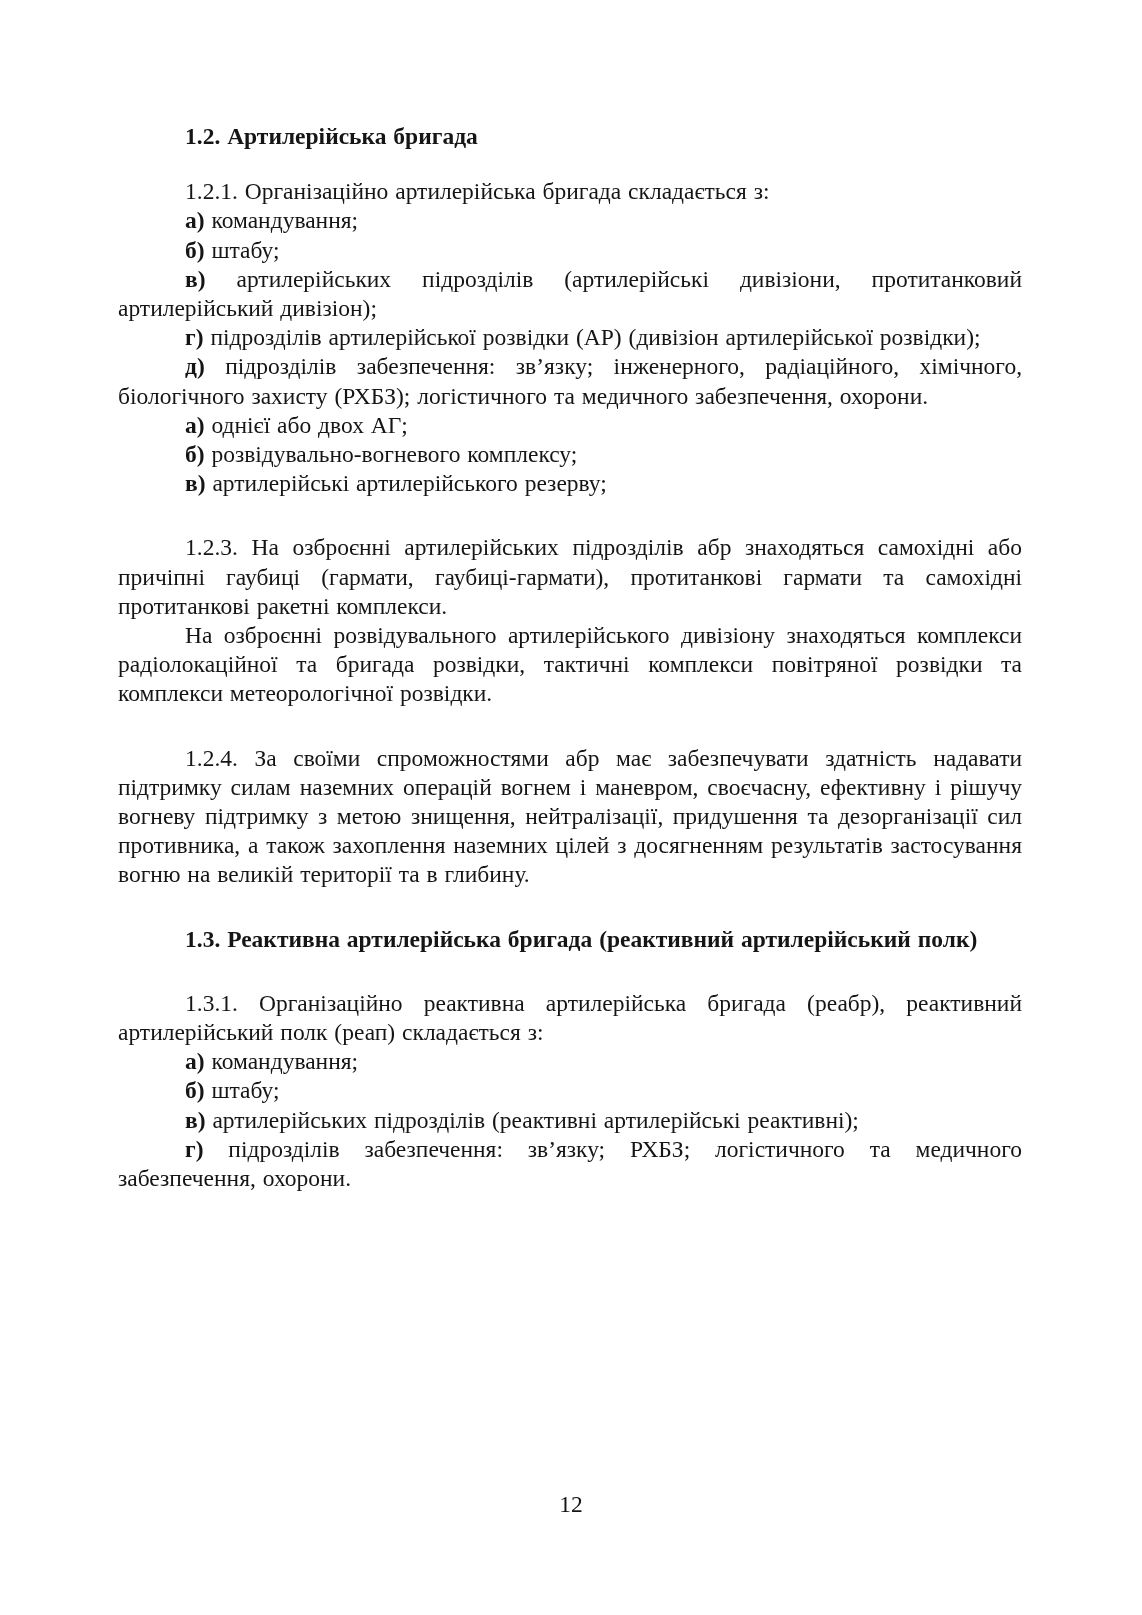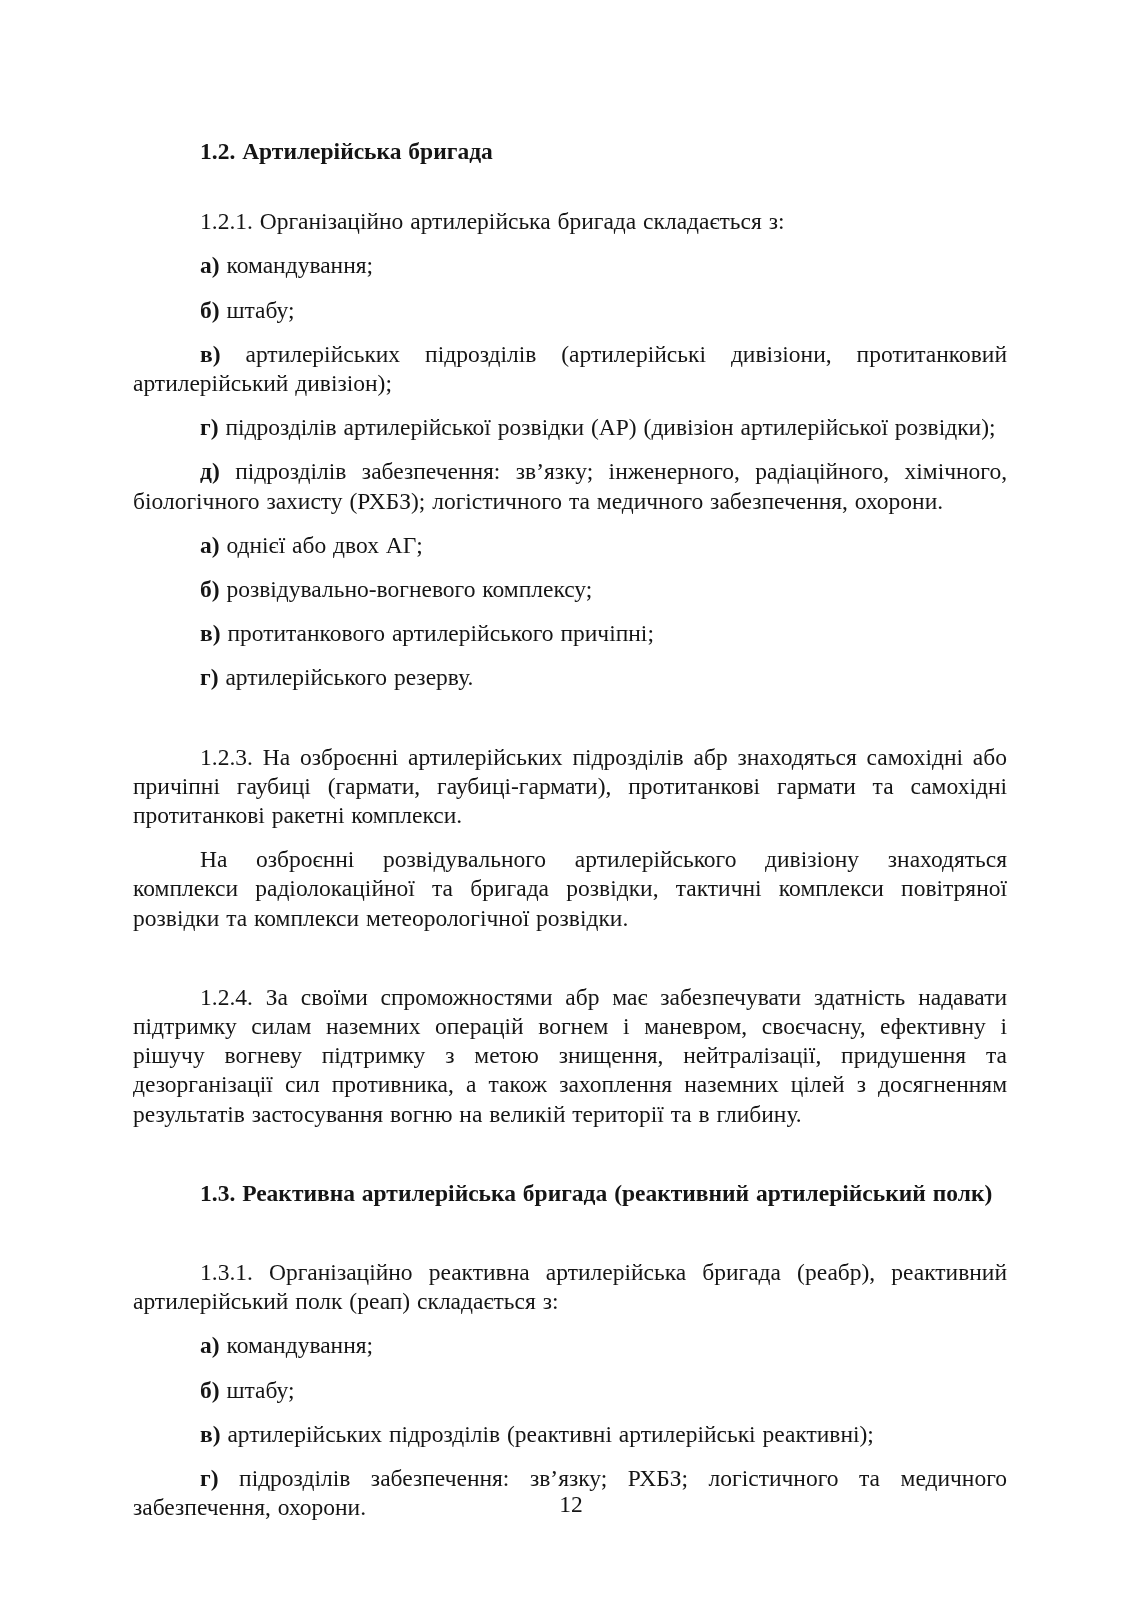--- a/index.html
+++ b/index.html
@@ -12,21 +12,21 @@
     color: #151515;
     overflow: hidden;
   }
   .content {
     position: absolute;
     left: 118px;
     top: 122px;
     width: 904px;
   }
   .blk {
-    margin: 15px;
+    margin: 0;
     font-size: 23.5px;
     line-height: 29.2px;
     text-align: justify;
     text-indent: 67px;
     word-spacing: 1px;
   }
   .blk-heading { font-weight: bold; }
   .gap-sm { padding-top: 26px; }
   .gap-lg { padding-top: 35px; }
   .marker { font-weight: bold; }
@@ -48,22 +48,21 @@
   <div class="content">
       <p class="blk blk-heading">1.2. Артилерійська бригада</p>
       <p class="blk blk-para gap-sm">1.2.1. Організаційно артилерійська бригада складається з:</p>
       <p class="blk blk-item"><span class="marker">а)</span> <span>командування;</span></p>
       <p class="blk blk-item"><span class="marker">б)</span> <span>штабу;</span></p>
       <p class="blk blk-item"><span class="marker">в)</span> <span>артилерійських підрозділів (артилерійські дивізіони, протитанковий артилерійський дивізіон);</span></p>
       <p class="blk blk-item"><span class="marker">г)</span> <span>підрозділів артилерійської розвідки (АР) (дивізіон артилерійської розвідки);</span></p>
       <p class="blk blk-item"><span class="marker">д)</span> <span>підрозділів забезпечення: зв’язку; інженерного, радіаційного, хімічного, біологічного захисту (РХБЗ); логістичного та медичного забезпечення, охорони.</span></p>
       <p class="blk blk-item"><span class="marker">а)</span> <span>однієї або двох АГ;</span></p>
       <p class="blk blk-item"><span class="marker">б)</span> <span>розвідувально-вогневого комплексу;</span></p>
-      <p class="blk blk-item"><span class="marker">в)</span> <span>протитанкового артилерійського причіпні;</span></p>
-      <p class="blk blk-item"><span class="marker">г)</span> <span>артилерійського резерву.</span></p>
+      <p class="blk blk-item"><span class="marker">в)</span> <span>артилерійські артилерійського резерву;</span></p>
       <p class="blk blk-para gap-lg">1.2.3. На озброєнні артилерійських підрозділів абр знаходяться самохідні або причіпні гаубиці (гармати, гаубиці-гармати), протитанкові гармати та самохідні протитанкові ракетні комплекси.</p>
       <p class="blk blk-para">На озброєнні розвідувального артилерійського дивізіону знаходяться комплекси радіолокаційної та бригада розвідки, тактичні комплекси повітряної розвідки та комплекси метеорологічної розвідки.</p>
       <p class="blk blk-para gap-lg">1.2.4. За своїми спроможностями абр має забезпечувати здатність надавати підтримку силам наземних операцій вогнем і маневром, своєчасну, ефективну і рішучу вогневу підтримку з метою знищення, нейтралізації, придушення та дезорганізації сил противника, а також захоплення наземних цілей з досягненням результатів застосування вогню на великій території та в глибину.</p>
       <p class="blk blk-heading gap-lg">1.3. Реактивна артилерійська бригада (реактивний артилерійський полк)</p>
       <p class="blk blk-para gap-lg">1.3.1. Організаційно реактивна артилерійська бригада (реабр), реактивний артилерійський полк (реап) складається з:</p>
       <p class="blk blk-item"><span class="marker">а)</span> <span>командування;</span></p>
       <p class="blk blk-item"><span class="marker">б)</span> <span>штабу;</span></p>
       <p class="blk blk-item"><span class="marker">в)</span> <span>артилерійських підрозділів (реактивні артилерійські реактивні);</span></p>
       <p class="blk blk-item"><span class="marker">г)</span> <span>підрозділів забезпечення: зв’язку; РХБЗ; логістичного та медичного забезпечення, охорони.</span></p>
     </div>

